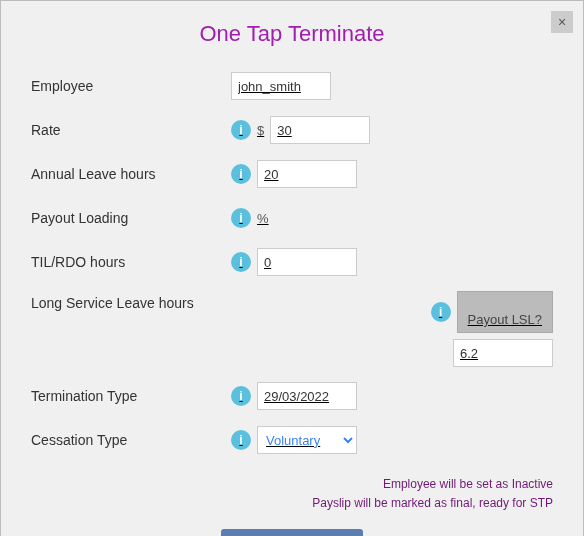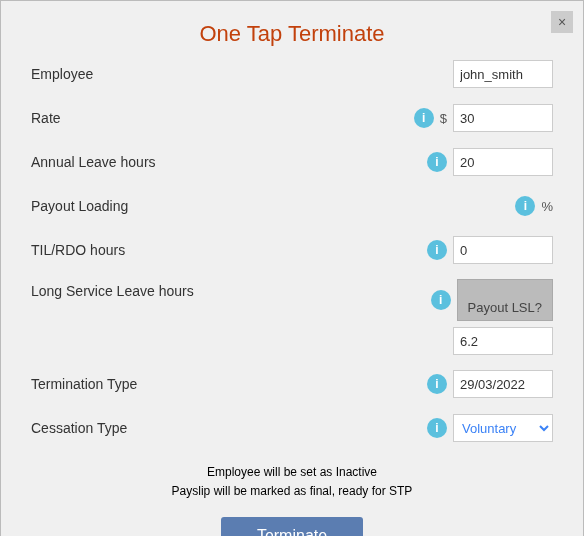--- a/index.html
+++ b/index.html
@@ -32,40 +32,40 @@
       display: flex;
       align-items: center;
       justify-content: center;
       font-size: 14px;
       color: #555;
     }
     .modal-title {
       text-align: center;
       font-size: 22px;
       font-weight: normal;
-      margin-bottom: 12px;
-      color: #c2410c;
+      margin-bottom: 24px;
+      color: #a21caf;
     }
     .form-row {
       display: flex;
       align-items: center;
       margin-bottom: 14px;
       min-height: 30px;
     }
     .form-label {
       width: 200px;
       color: #333;
       flex-shrink: 0;
     }
     .form-controls {
       display: flex;
       align-items: center;
       gap: 6px;
       flex: 1;
-      justify-content: flex-end;
+      text-decoration: underline;
     }
     .info-icon {
       width: 20px;
       height: 20px;
       background: #5bc0de;
       border-radius: 50%;
       display: flex;
       align-items: center;
       justify-content: center;
       color: white;
@@ -117,22 +117,22 @@
       padding: 2px 4px;
       border: 1px solid #ccc;
       background: white;
       font-size: 13px;
       color: #3b82f6;
     }
     .spacer-row {
       margin-bottom: 6px;
     }
     .footer-text {
-      text-align: center;
-      color: #000000;
+      text-align: right;
+      color: #701a75;
       font-size: 12px;
       margin-top: 20px;
       line-height: 1.6;
     }
     .terminate-btn {
       display: block;
       margin: 16px auto 0 auto;
       background: #5b7db1;
       color: white;
       border: none;

